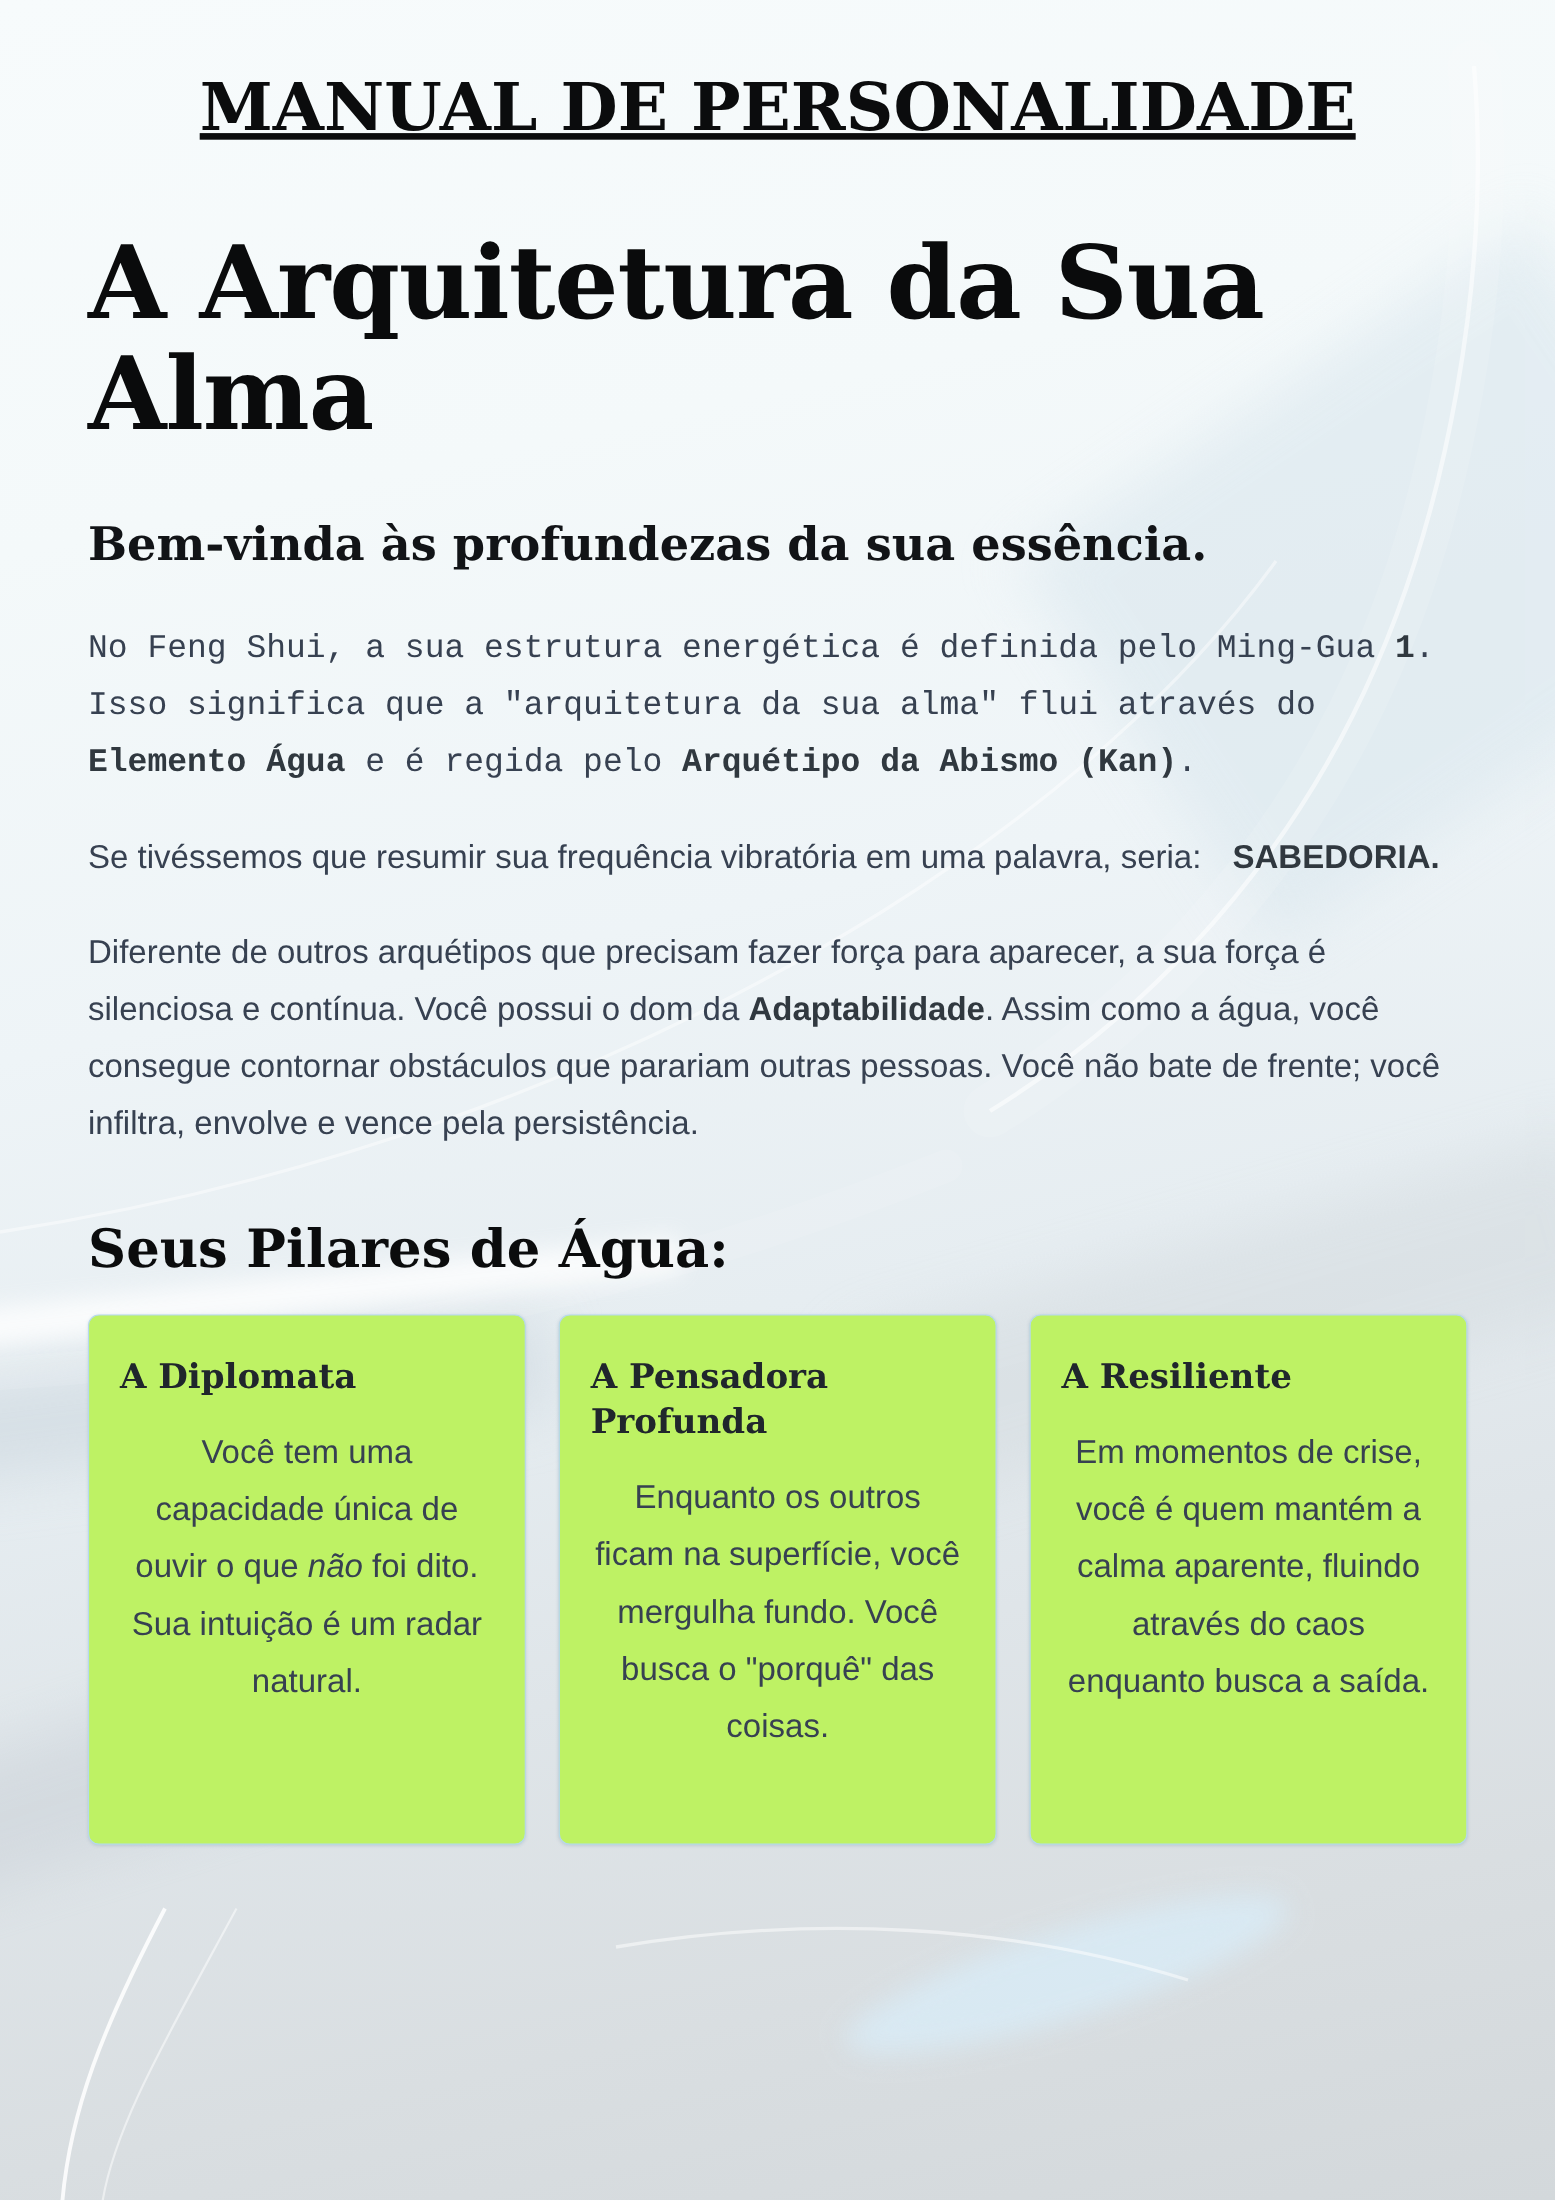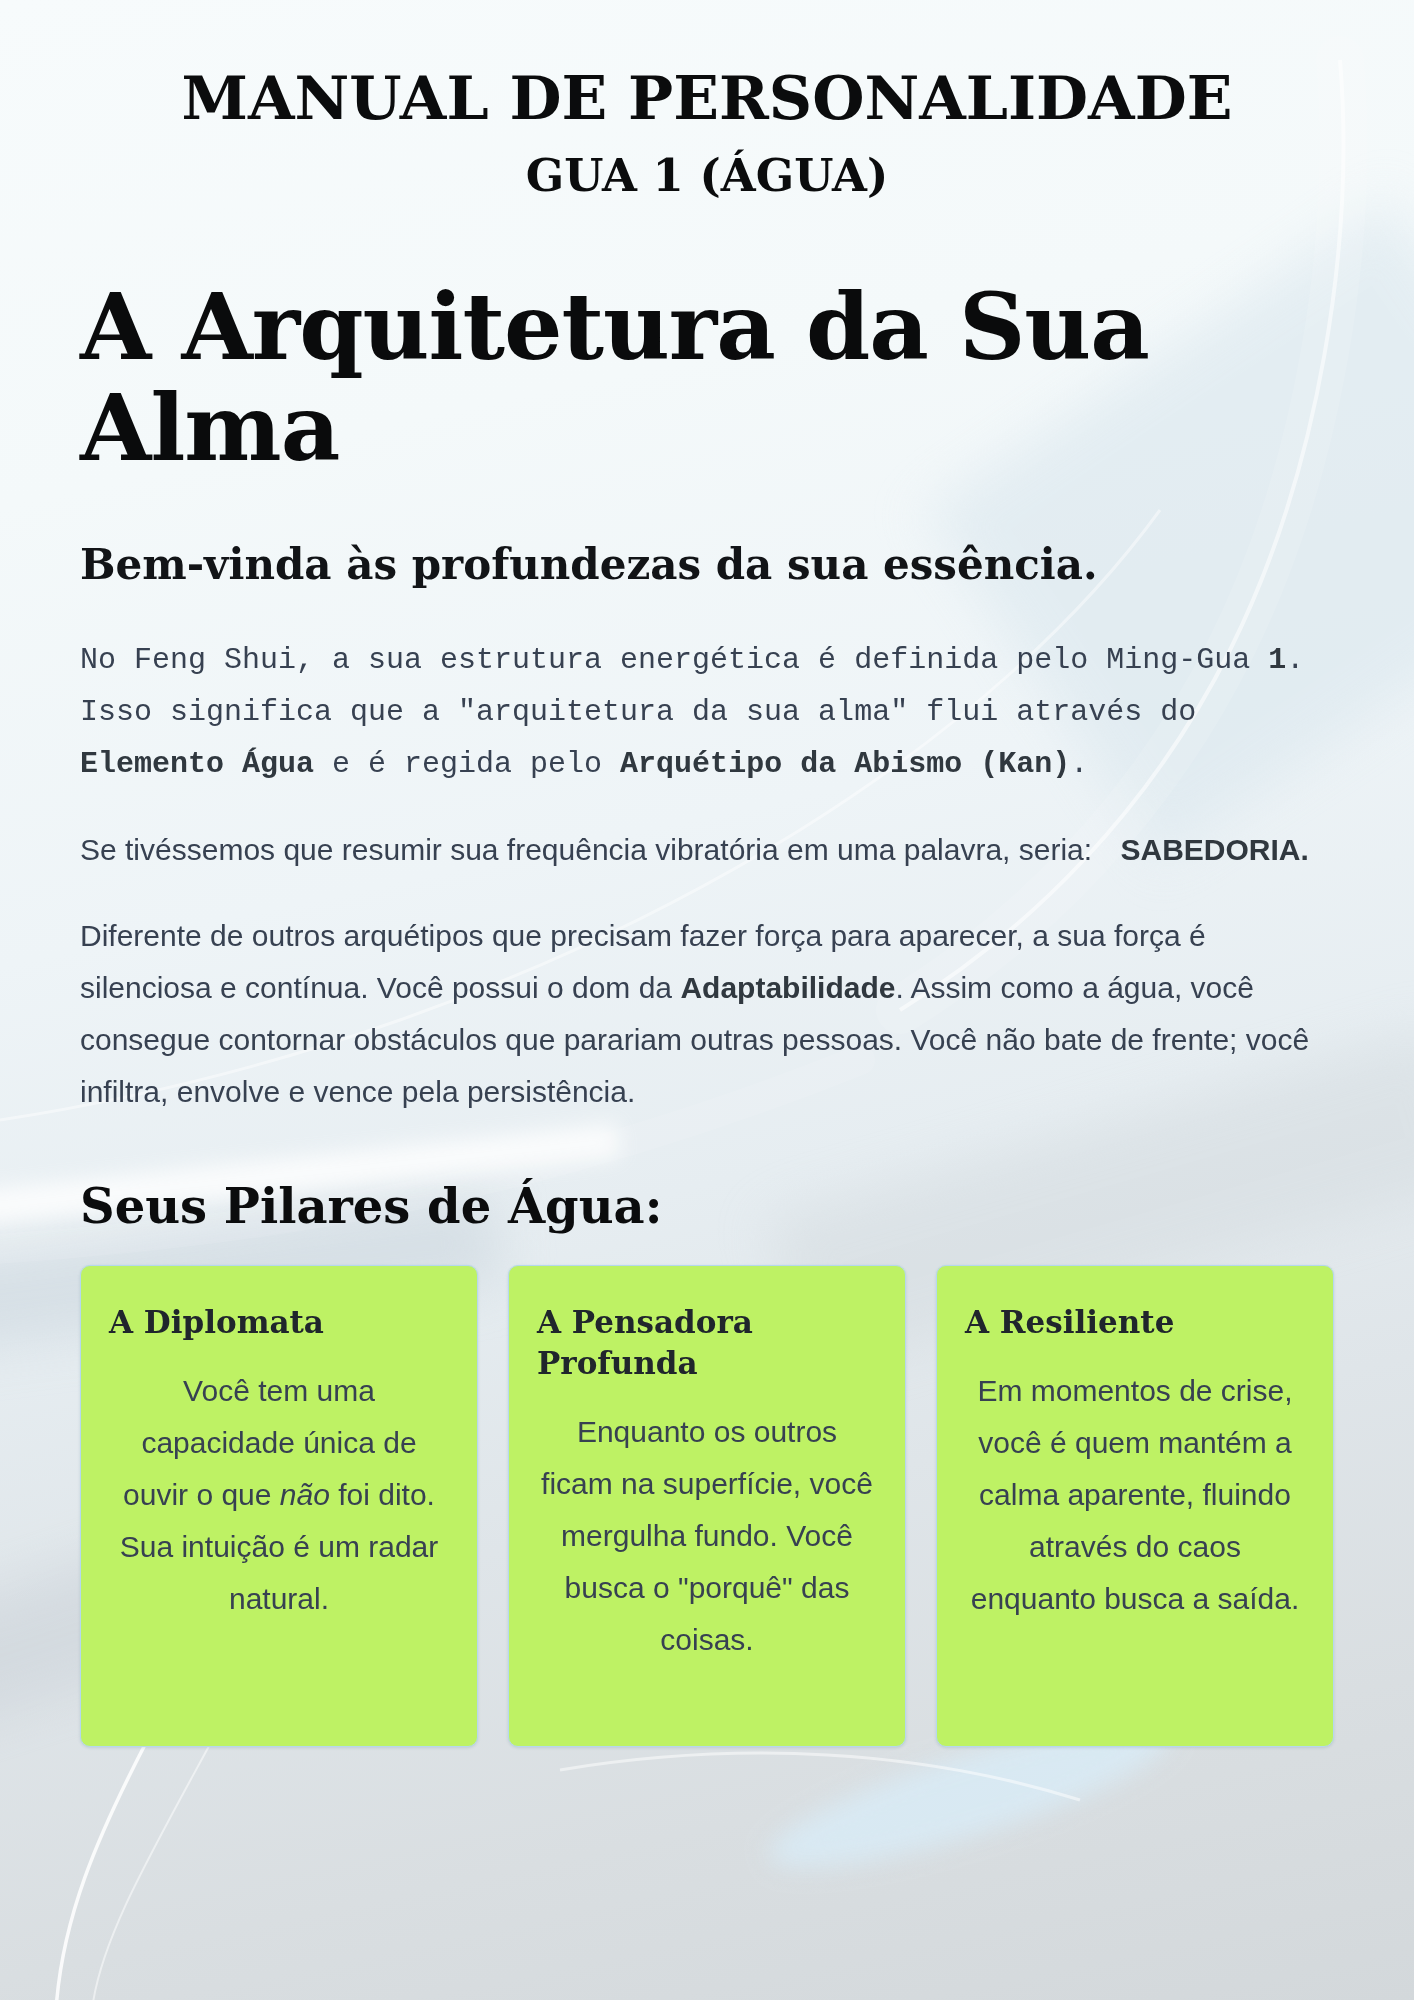--- a/index.html
+++ b/index.html
@@ -13,21 +13,21 @@
   .bg svg{position:absolute;left:0;top:0;}
   .stripe{position:absolute;filter:blur(26px);}
   .s1{left:-120px;top:1230px;width:620px;height:90px;background:#c9d4dc;opacity:.55;transform:rotate(-7deg);}
   .s2{left:-160px;top:1560px;width:520px;height:120px;background:#c7ced5;opacity:.45;transform:rotate(-18deg);}
   .s3{right:-140px;top:320px;width:560px;height:420px;background:#dae7ee;opacity:.6;transform:rotate(-34deg);}
   .s4{right:-60px;top:1120px;width:700px;height:160px;background:#cfd6da;opacity:.4;transform:rotate(-16deg);}
   .s5{left:760px;top:1755px;width:420px;height:80px;background:#d9eaf4;opacity:.95;border-radius:50%;transform:rotate(-17deg);filter:blur(12px);}
   .s6{left:-80px;top:1160px;width:700px;height:34px;background:#ffffff;opacity:.8;transform:rotate(-6deg);filter:blur(10px);}
   
   .content{position:relative;z-index:1;padding:0 80px;}
-  .eyebrow-title{margin:64px 0 0;text-align:center;font-family:"DejaVu Serif","Liberation Serif",serif;font-weight:700;font-size:60px;line-height:1.15;color:#0b0c0d;}
+  .eyebrow-title{margin:64px 0 0;text-align:center;font-family:"DejaVu Serif","Liberation Serif",serif;font-weight:700;font-size:60px;line-height:1.15;color:#0b0c0d;text-decoration:underline;}
   .eyebrow-subtitle{margin:16px 0 0;text-align:center;font-family:"DejaVu Serif","Liberation Serif",serif;font-weight:700;font-size:45px;line-height:1.2;color:#0b0c0d;}
   h1.main-heading{margin:74px 0 0;font-family:"DejaVu Serif","Liberation Serif",serif;font-weight:700;font-size:92px;line-height:1.1;letter-spacing:-1px;color:#0a0b0c;}
   .lead{margin:60px 0 0;font-family:"DejaVu Serif","Liberation Serif",serif;font-weight:700;font-size:42px;line-height:1.25;color:#121417;}
   p.body{margin:34px 0 0;font-size:30px;line-height:52px;color:#374151;}
   p.body.first{margin-top:42px;font-family:Liberation Mono, monospace;}
   p.body .b{font-weight:700;color:#30383f;}
   p.body .i,.card p .i{font-style:italic;}
   .link{color:#1b80c3;font-weight:700;margin-left:20px;}
   h2.pillars-heading{margin:60px 0 0;font-family:"DejaVu Serif","Liberation Serif",serif;font-weight:700;font-size:48px;line-height:1.2;color:#0b0c0d;}
   .cards{display:flex;gap:30px;margin-top:30px;align-items:stretch;}
@@ -52,21 +52,20 @@
     <path d="M -20 1250 C 300 1230, 560 1180, 860 1060" stroke="#ffffff" stroke-width="30" fill="none" opacity="0.10" stroke-linecap="round"></path>
     <path d="M 150 1735 C 95 1840, 62 1920, 56 2010" stroke="#ffffff" stroke-width="3.5" fill="none" opacity="0.85"></path>
     <path d="M 215 1735 C 150 1855, 100 1940, 92 2010" stroke="#ffffff" stroke-width="2" fill="none" opacity="0.5"></path>
     <path d="M 560 1770 C 740 1740, 920 1750, 1080 1800" stroke="#ffffff" stroke-width="3" fill="none" opacity="0.5"></path>
   </svg>
 </div>
 
 <div class="content">
 
   <div class="eyebrow-title">MANUAL DE PERSONALIDADE</div>
-  <div class="eyebrow-subtitle">GUA 1 (ÁGUA)</div>
 
   <h1 class="main-heading">A Arquitetura da Sua Alma</h1>
 
   <p class="lead">Bem-vinda às profundezas da sua essência.</p>
 
   <p class="body first"><span>No Feng Shui, a sua estrutura energética é definida pelo Ming-Gua </span><span class="b">1</span><span>. Isso significa que a "arquitetura da sua alma" flui através do </span><span class="b">Elemento Água</span><span> e é regida pelo </span><span class="b">Arquétipo da Abismo (Kan)</span><span>.</span></p>
   <p class="body"><span>Se tivéssemos que resumir sua frequência vibratória em uma palavra, seria: </span><span class="b link">SABEDORIA</span><span class="b">.</span></p>
   <p class="body"><span>Diferente de outros arquétipos que precisam fazer força para aparecer, a sua força é silenciosa e contínua. Você possui o dom da </span><span class="b">Adaptabilidade</span><span>. Assim como a água, você consegue contornar obstáculos que parariam outras pessoas. Você não bate de frente; você infiltra, envolve e vence pela persistência.</span></p>
 
   <h2 class="pillars-heading">Seus Pilares de Água:</h2>

